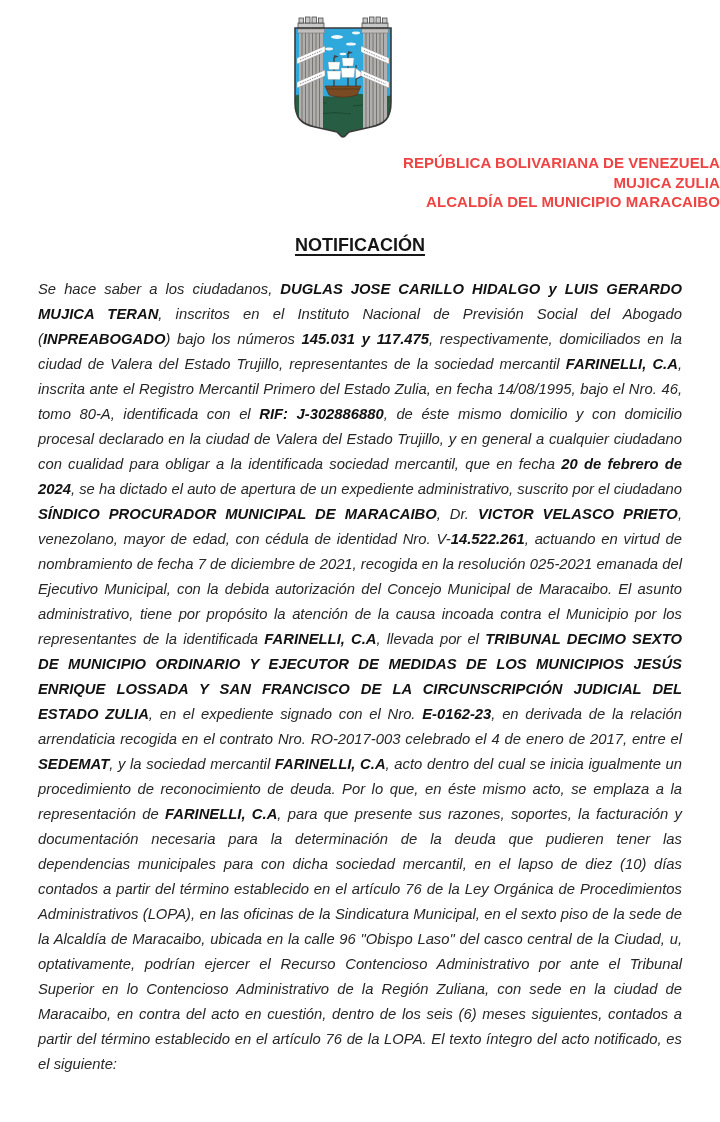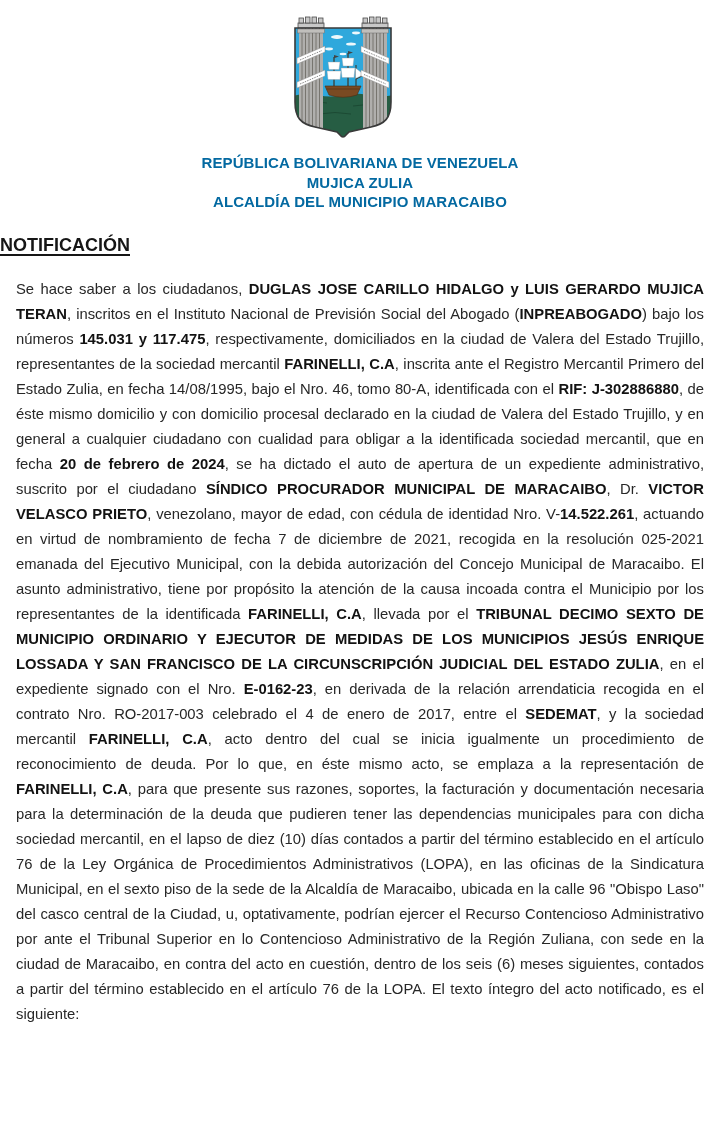--- a/index.html
+++ b/index.html
@@ -1,23 +1,23 @@
 <!DOCTYPE html>
 <html><head>
 <meta charset="utf-8">
 <style>
   html,body{margin:0;padding:0;background:#ffffff;}
   body{width:720px;height:1122px;font-family:"Liberation Sans",sans-serif;color:#242424;}
   .page{position:relative;width:720px;height:1122px;background:#ffffff;overflow:hidden;}
   .coa{width:100px;margin:16px auto 0;transform:translateX(-17px);}
   .coa svg{display:block;}
-  .gov-header{margin-top:13px;text-align:center;font-weight:bold;font-size:15px;line-height:19.5px;color:#0369a1;letter-spacing:.1px;}
-  .notif{margin-top:23px;font-size:18px;font-weight:bold;color:#161616;}
+  .gov-header{margin-top:13px;text-align:right;font-weight:bold;font-size:15px;line-height:19.5px;color:#ef4444;letter-spacing:.1px;}
+  .notif{margin-top:23px;text-align:center;font-size:18px;font-weight:bold;color:#161616;}
   .notif span{text-decoration:underline;text-decoration-thickness:2px;text-underline-offset:3px;}
-  .body-text{margin:21px 16px 0;text-align:justify;font-size:14.8px;line-height:25px;color:#272727;}
+  .body-text{margin:21px 38px 0;text-align:justify;font-size:14.8px;line-height:25px;color:#272727;font-style:italic;}
   .body-text b{color:#121212;}
 </style>
 </head>
 <body>
 
 <div class="page">
 
   <div class="coa">
     <svg width="100" height="124" viewBox="0 0 100 124">
       <defs>

